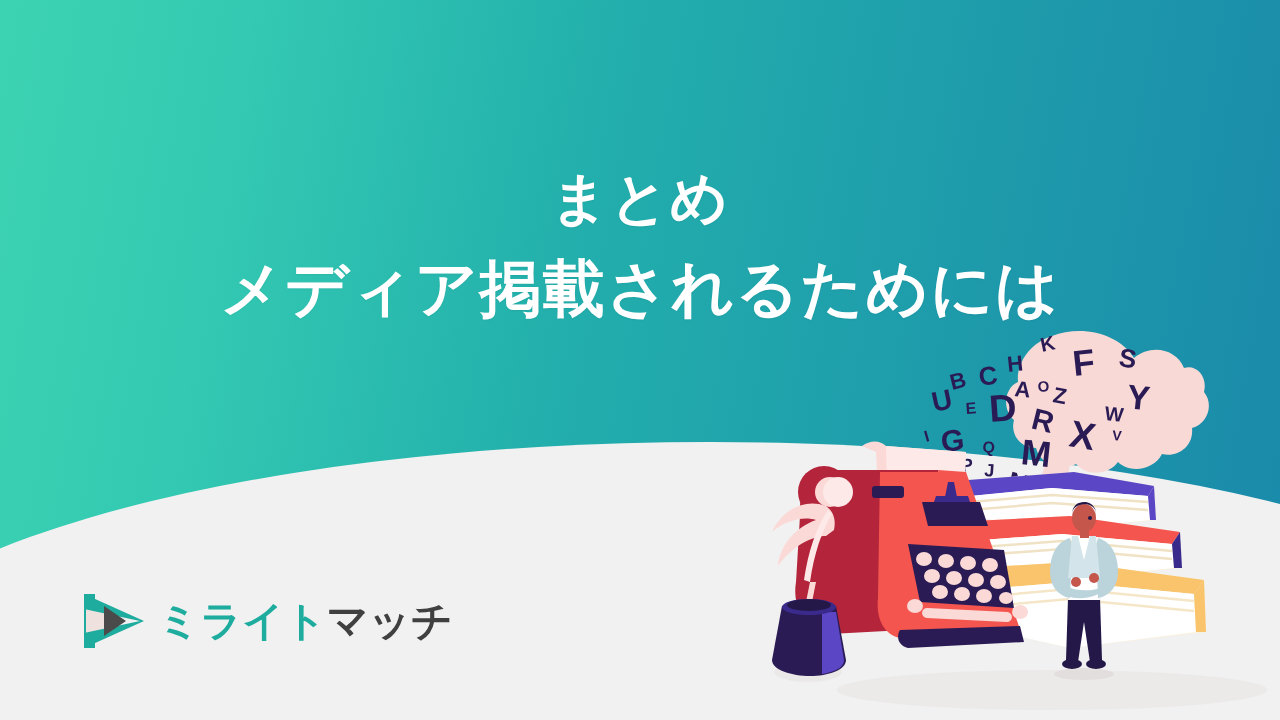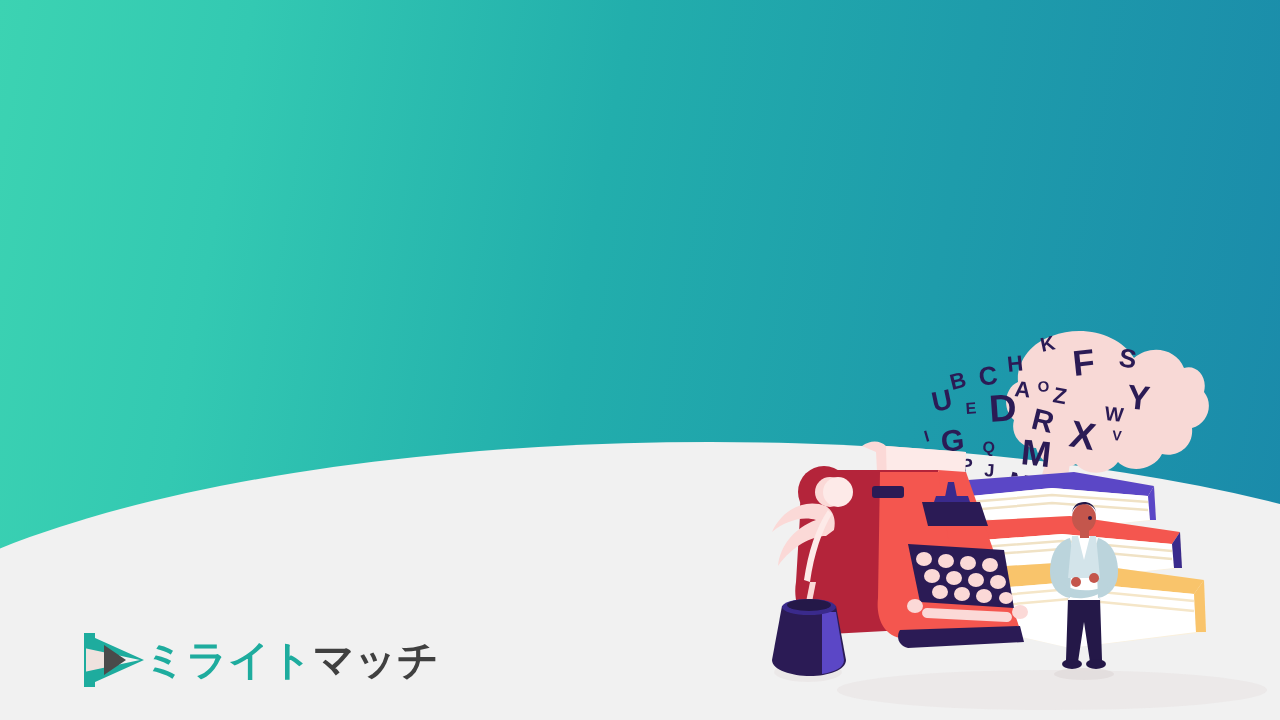--- a/index.html
+++ b/index.html
@@ -49,21 +49,21 @@
   .headline .line1 { display: block; font-size: 57px; }
   .headline .line2 { display: block; font-size: 62px; margin-top: 6px; }
 
   
   .logo {
     position: absolute;
     left: 82px;
     top: 592px;
     display: flex;
     align-items: center;
-    margin-top: 39px;
+    gap: 14px;
   }
   .logo-mark { width: 62px; height: 58px; display: block; }
   .logo-text {
     font-size: 41px;
     font-weight: 700;
     letter-spacing: 0.005em;
     line-height: 1;
     white-space: nowrap;
   }
   .logo-text .t1 { color: #1EAC9E; }
@@ -80,20 +80,24 @@
   .illustration svg { display: block; width: 528px; height: 390px; }
 </style>
 </head>
 <body>
 
 <div id="slide">
 
   <div class="bg-gradient"></div>
   <div class="bg-wave"></div>
 
+  <div class="headline">
+    <span class="line1">まとめ</span>
+    <span class="line2">メディア掲載されるためには</span>
+  </div>
 
   <div class="logo">
     <svg class="logo-mark" viewBox="0 0 62 58">
       <polygon points="2,2 2,56 13,56 13,2" fill="#1EAC9E"></polygon>
       <polygon points="4,4 4,54 36,29" fill="#EFE2DE"></polygon>
       <polygon points="2,2 2,17 58,29 2,41 2,56 62,29" fill="#1EAC9E"></polygon>
       <polygon points="22,14 22,44 44,29" fill="#4A4A4A"></polygon>
     </svg>
     <div class="logo-text">
       <span class="t1">ミライト</span><span class="t2">マッチ</span>

